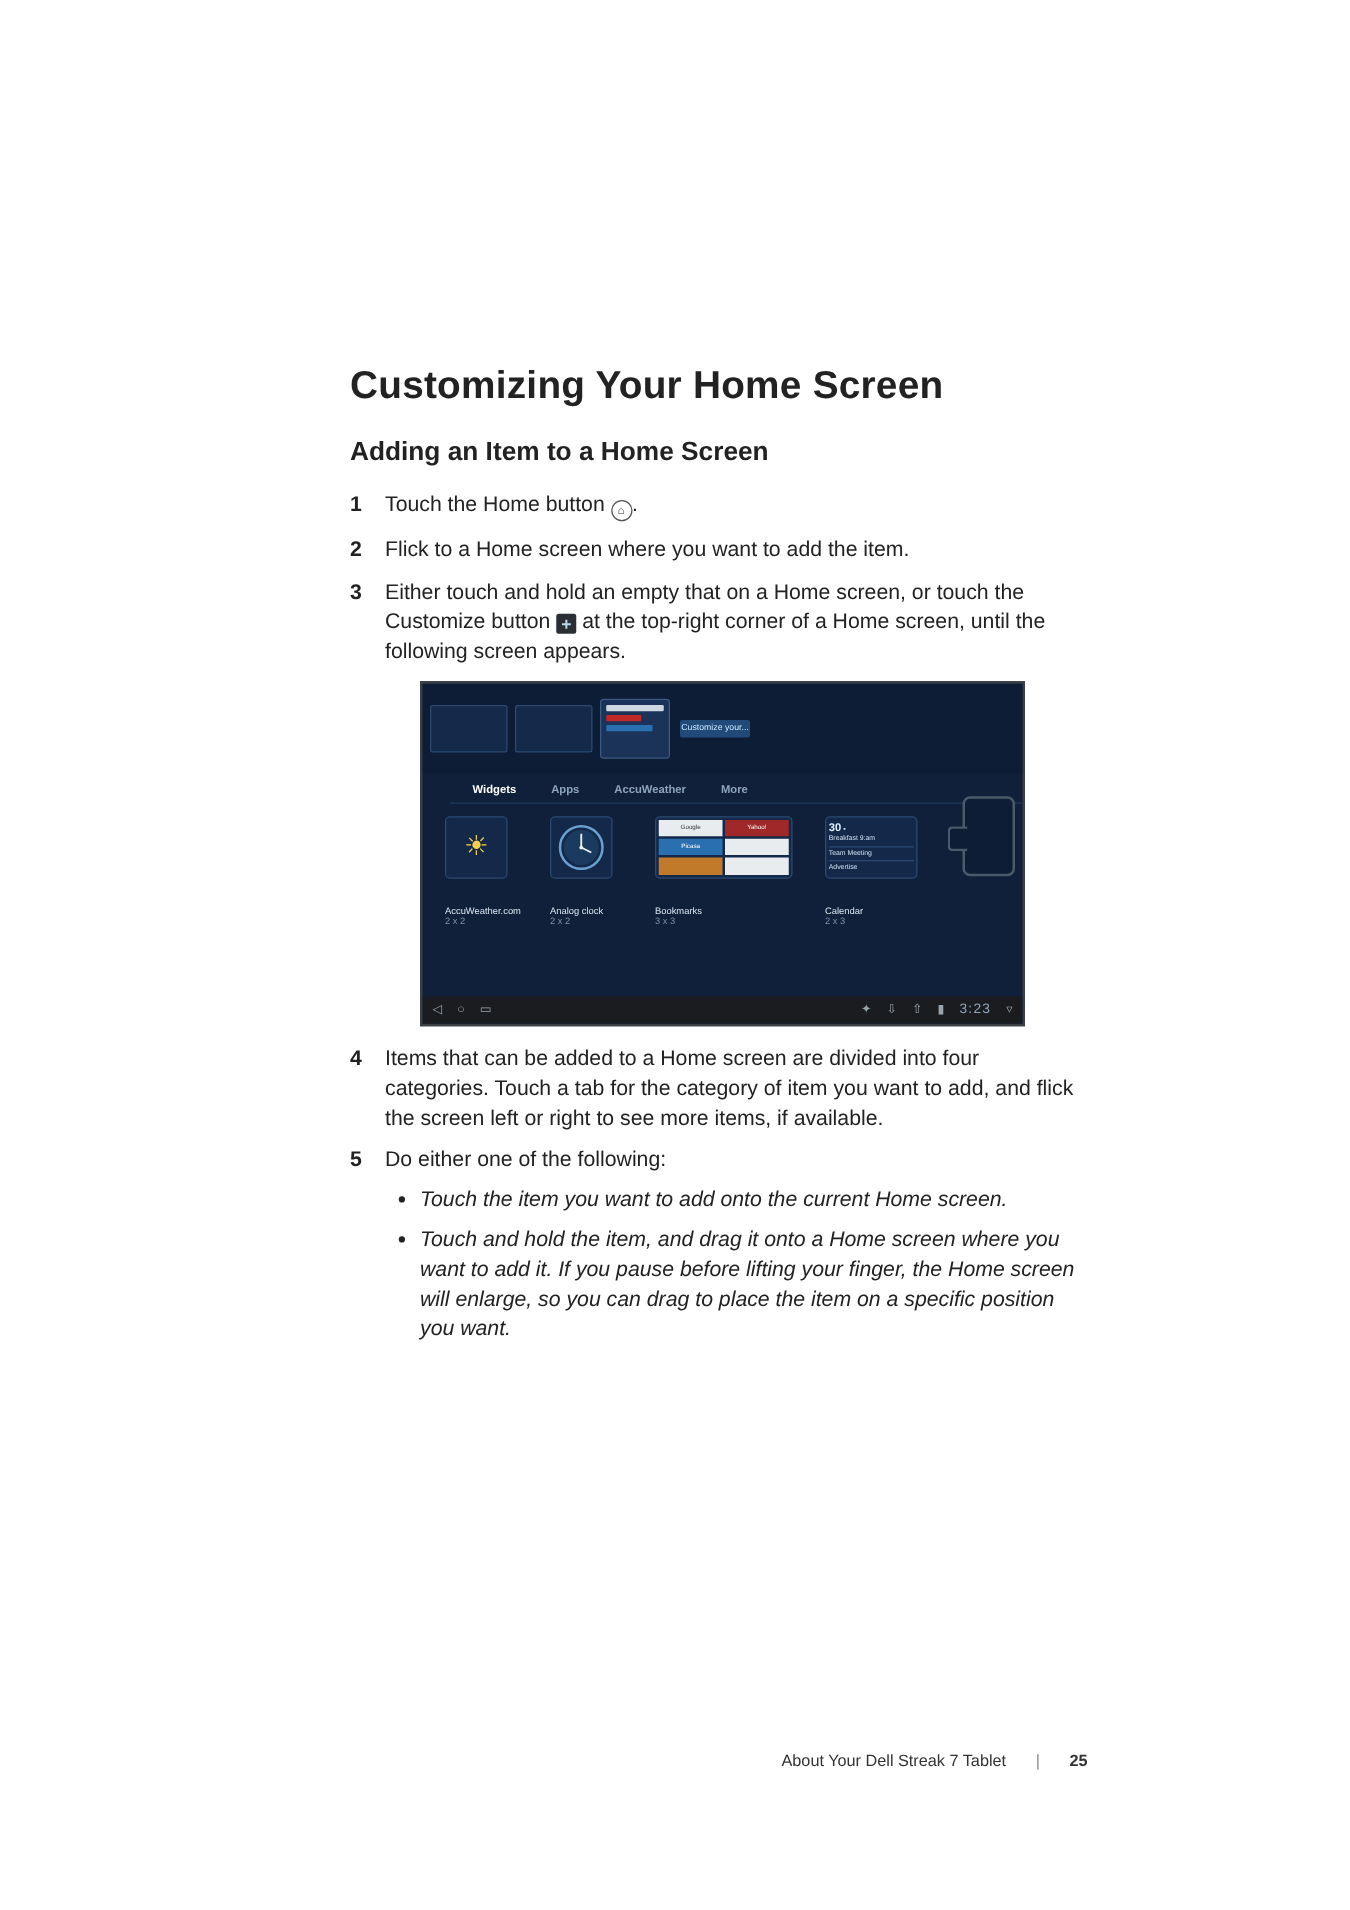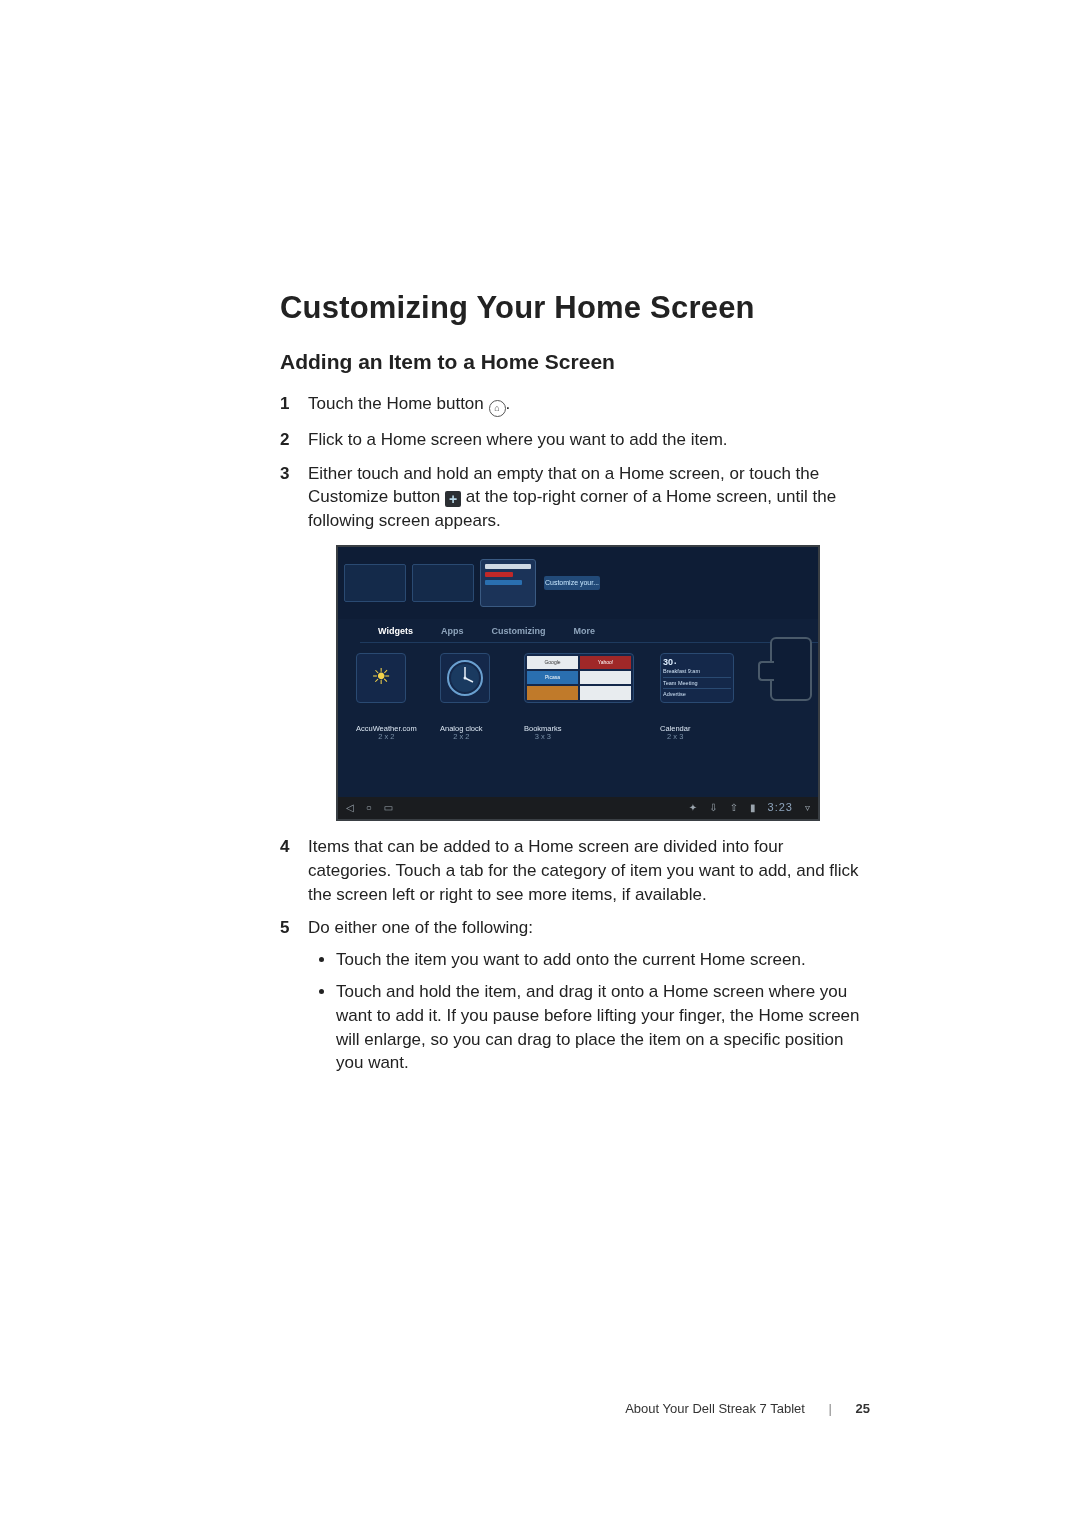--- a/index.html
+++ b/index.html
@@ -55,20 +55,21 @@
   }
   ul.sub {
     list-style: disc;
     padding-left: 28px;
     margin: 8px 0 0 0;
   }
   ul.sub > li {
     margin-bottom: 8px;
     font-size: 17px;
     line-height: 1.40;
+    font-style: italic;
   }
   .inline-icon {
     display: inline-block;
     vertical-align: -2px;
   }
   .home-icon-circle {
     width: 15px;
     height: 15px;
     border: 1.5px solid #555;
     border-radius: 50%;
@@ -172,21 +173,21 @@
     border: 1px solid #2a4a72;
     border-radius: 4px;
     background: #14284a;
     display: flex;
     align-items: center;
     justify-content: center;
     margin-bottom: 22px;
   }
   .thumb.big { width: 108px; }
   .thumb.cal { width: 72px; }
-  .wname { font-size: 7.5px; color: #dbe6f2; line-height: 1.1; text-align: center; }
+  .wname { font-size: 7.5px; color: #dbe6f2; line-height: 1.1; }
   .wname .dim { color: #7a90a8; display:block; }
   .accu { color: #f4d24a; font-size: 22px; }
   .analog svg { width: 40px; height: 40px; }
   .bookmarks {
     display: grid;
     grid-template-columns: 1fr 1fr;
     grid-template-rows: 1fr 1fr 1fr;
     gap: 2px;
     width: 100%;
     height: 100%;
@@ -296,21 +297,21 @@
             <div class="line"></div>
             <div class="line short"></div>
             <div class="line med"></div>
           </div>
           <div class="topbtn">Customize your...</div>
         </div>
 
         <div class="shot-tabs">
           <span class="tab active">Widgets</span>
           <span class="tab">Apps</span>
-          <span class="tab">Customizing</span>
+          <span class="tab">AccuWeather</span>
           <span class="tab">More</span>
         </div>
 
         <div class="shot-body">
 
           <div class="widget">
             <div class="thumb">
                 <span class="accu">☀</span>
               </div>
             <span class="wname">

